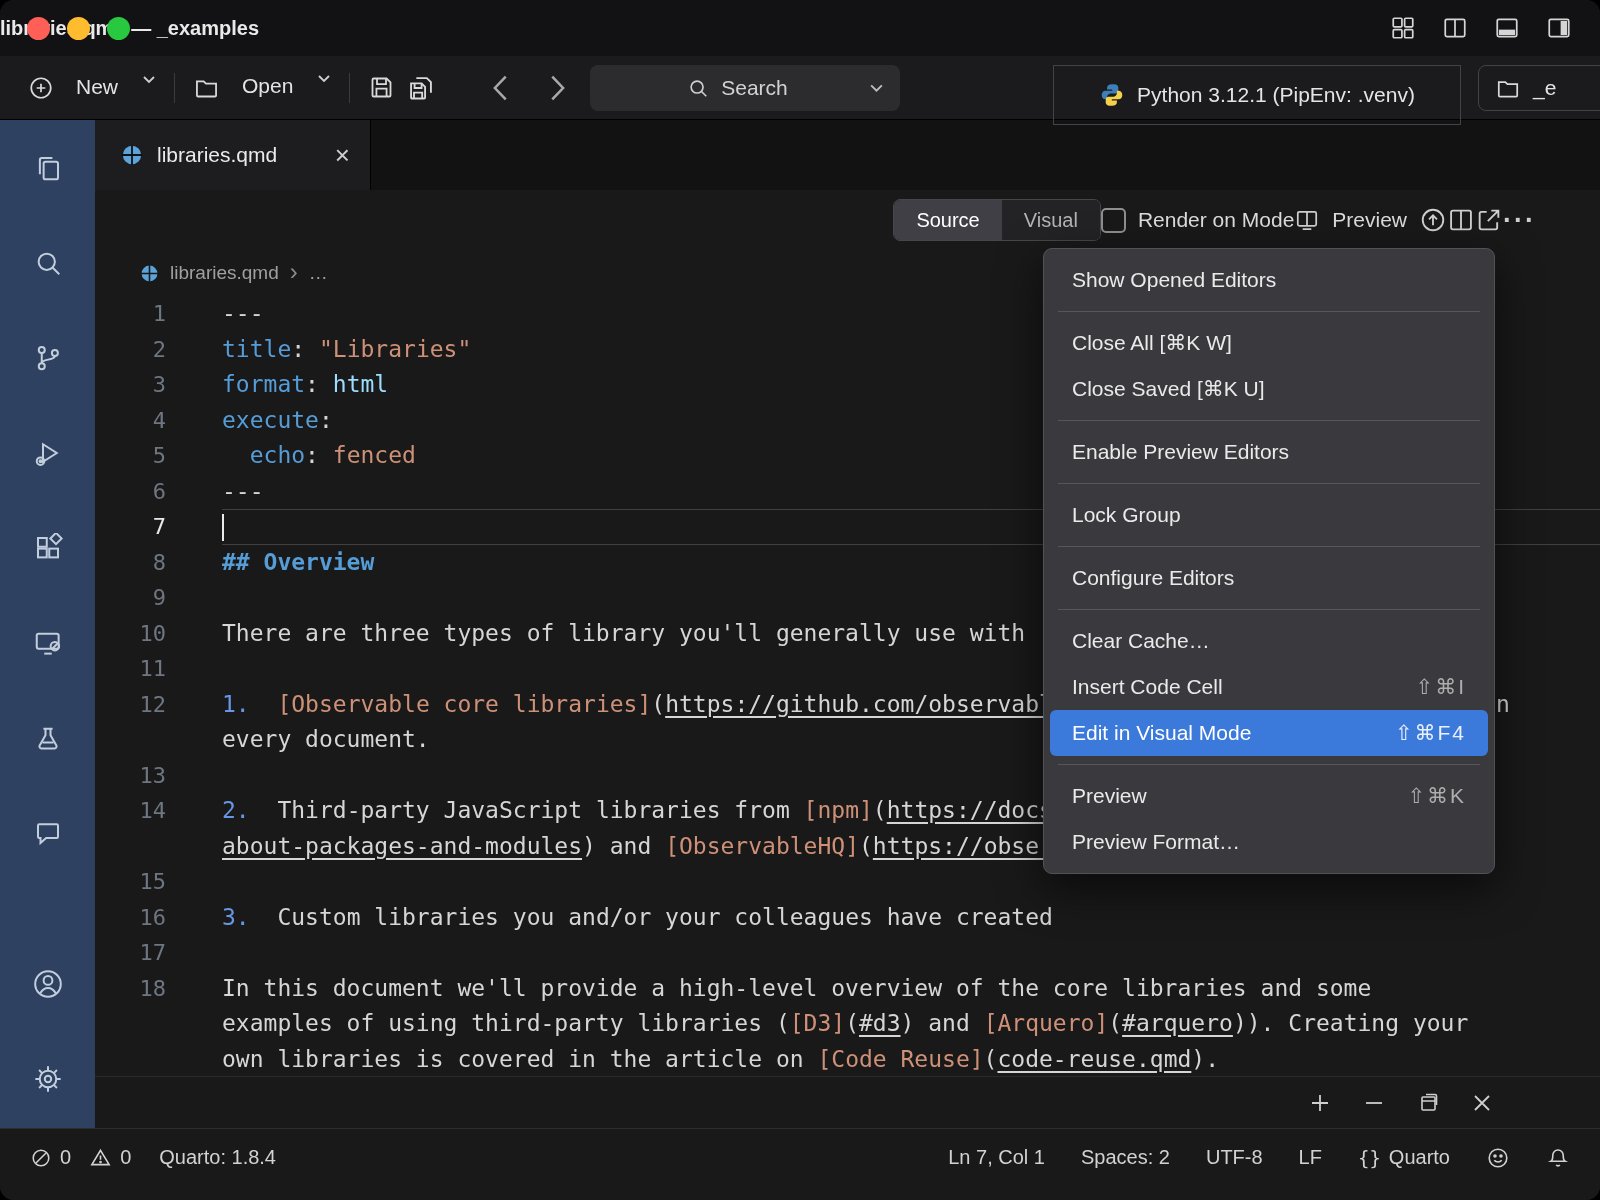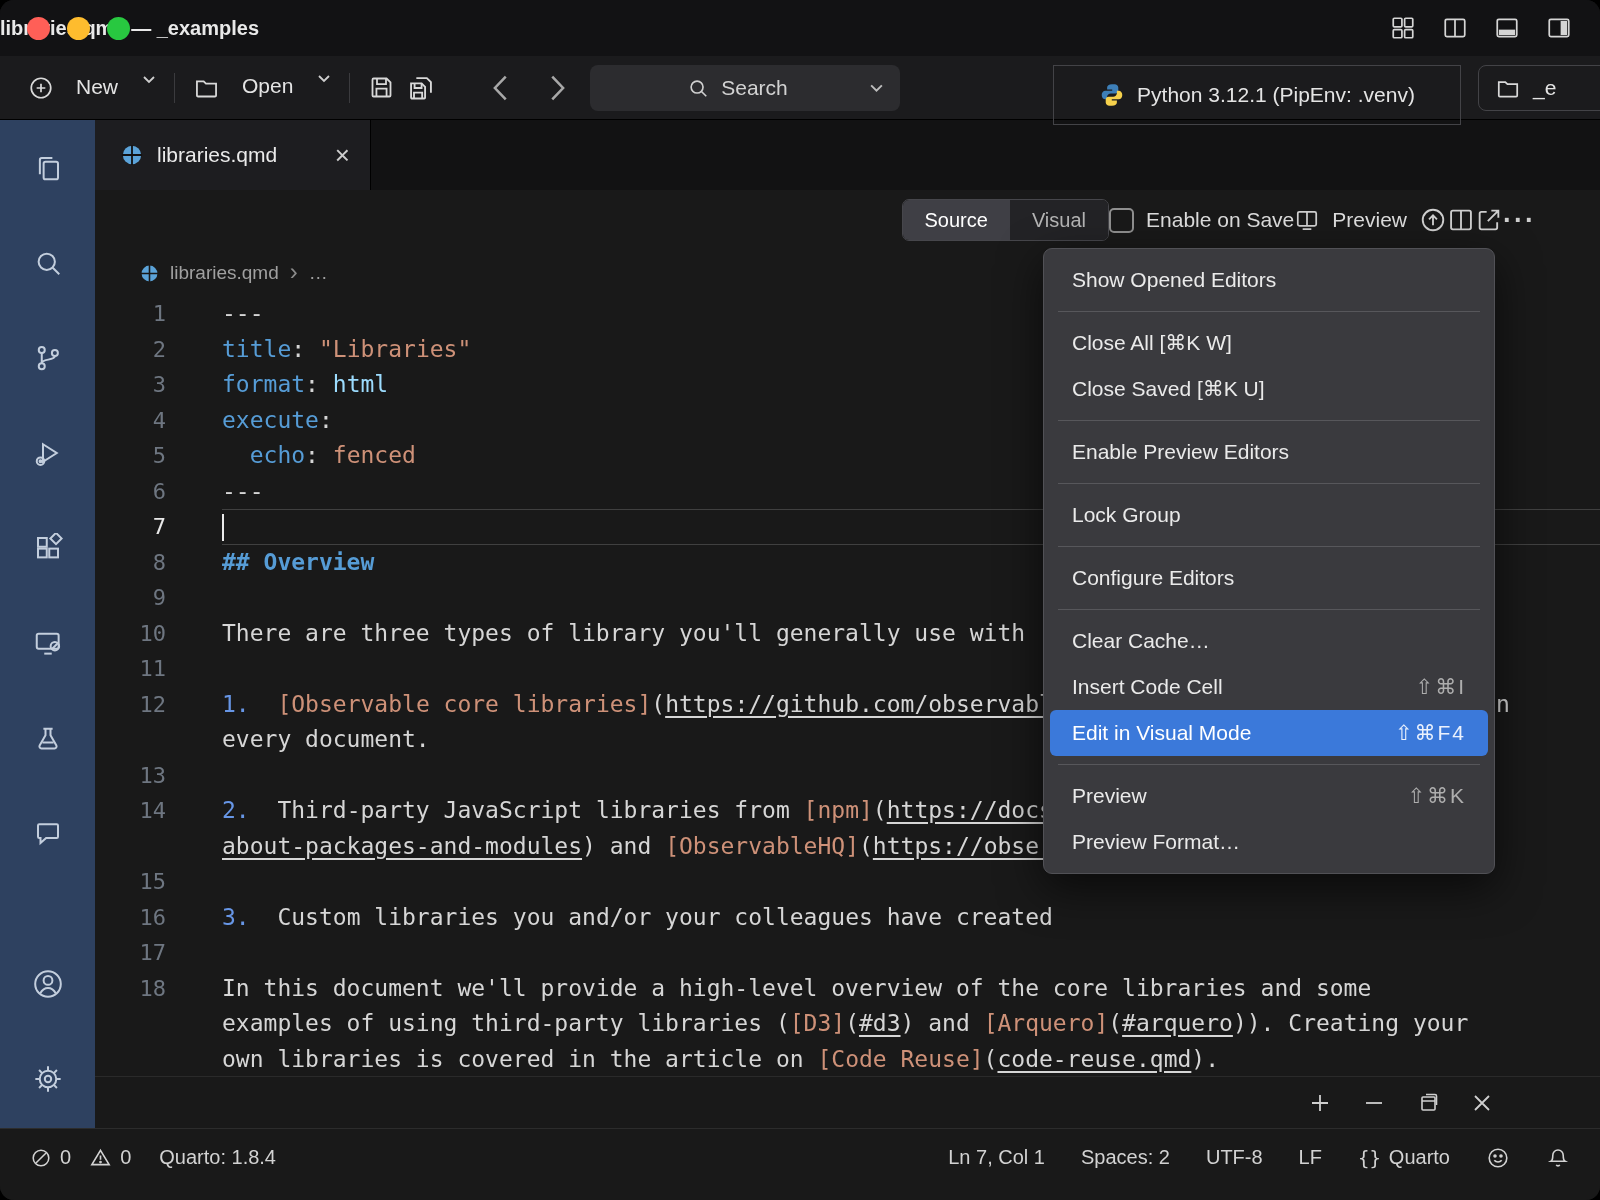--- a/index.html
+++ b/index.html
@@ -331,21 +331,21 @@
         </div>
       </div>
 
       <div class="editor-header">
         <div class="seg">
           <span class="seg-item active">Source</span>
           <span class="seg-item inactive">Visual</span>
         </div>
         <div class="eh-group">
           <span class="checkbox"></span>
-          <span>Enable on Save</span>
+          <span>Render on Mode</span>
         </div>
         <div class="eh-group">
           <span>
             <svg width="26" height="26" viewBox="0 0 24 24" fill="none" stroke="#cfcfcf" stroke-width="1.6">
               <rect x="3.5" y="4.5" width="17" height="13" rx="1.5"></rect>
                 <path d="M12 4.5v13M8 20.5h8"></path>
             </svg>
           </span>
           <span>Preview</span>
         </div>

